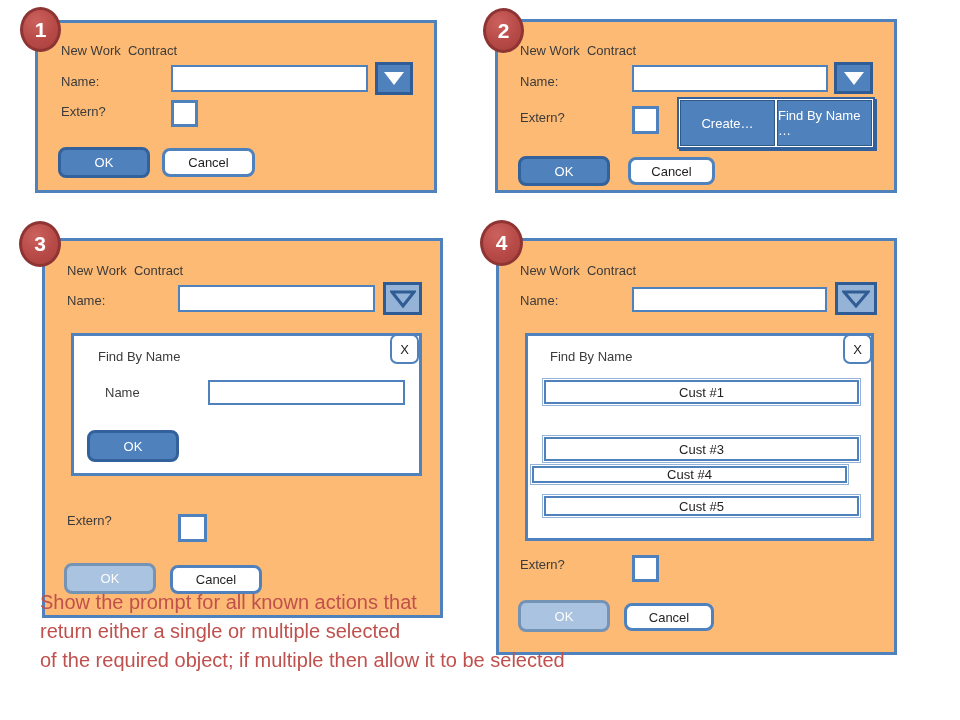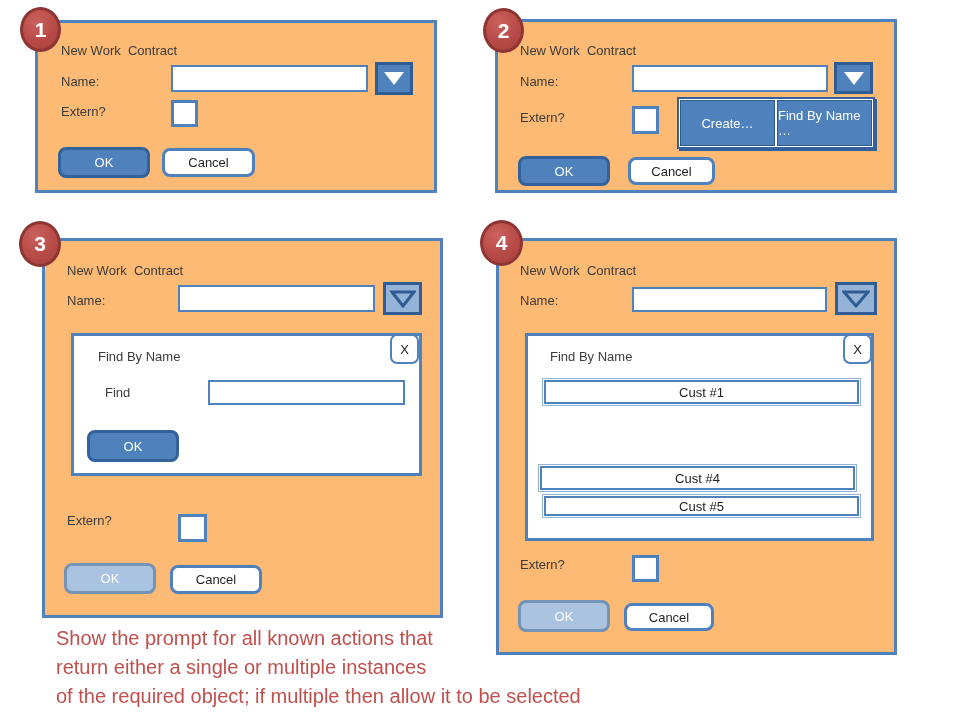--- a/index.html
+++ b/index.html
@@ -61,21 +61,21 @@
   }
   .menu-item {
     flex:1; margin:1px; background:#4F81BD; border:1px solid #2E5A88; color:#fff;
     font-size:13px; display:flex; align-items:center; justify-content:center; cursor:pointer;
   }
   .listbtn {
     position:absolute; box-sizing:border-box; background:#fff; border:2px solid #4F81BD;
     outline:1px solid #95B3D7; outline-offset:1px; font-size:13px; color:#222;
     display:flex; align-items:center; justify-content:center; cursor:pointer;
   }
-  .caption { position:absolute; left:40px; top:624px;margin-left:16px; }
+  .caption { position:absolute; left:40px; top:588px; }
   .caption-line {
     font-size:20px; line-height:29px; color:#C0504D; white-space:pre;
   }
 </style>
 </head>
 <body>
 
 <div id="canvas">
 
   <div class="badge" style="left:20px;top:7px;width:41px;height:45px;">1</div>
@@ -117,21 +117,21 @@
     <input class="tinput" type="text" style="left: 133px; top: 44px; width: 197px; height: 27px;" value="">
     <div class="dd dd-pressed" style="left:338px;top:41px;width:39px;height:33px;">
       <svg width="26" height="18" viewBox="0 0 26 18">
         <polygon points="2,2 24,2 13,16" fill="#95B3D7" stroke="#2f5c94" stroke-width="3"></polygon>
       </svg>
     </div>
 
     <div class="subdialog" style="left:26px;top:92px;width:351px;height:143px;">
       <div class="lbl" style="left:24px;top:13px;">Find By Name</div>
       <div class="xbtn" style="left:316px;top:-2px;width:29px;height:30px;">X</div>
-      <div class="lbl" style="left:31px;top:49px;">Find</div>
+      <div class="lbl" style="left:31px;top:49px;">Name</div>
       <input class="tinput" type="text" style="left: 134px; top: 44px; width: 197px; height: 25px;" value="">
       <button class="btn btn-ok" style="left:13px;top:94px;width:92px;height:32px;">OK</button>
     </div>
 
     <div class="lbl" style="left:22px;top:272px;">Extern?</div>
     <div class="checkbox" style="left:133px;top:273px;width:29px;height:28px;"></div>
     <button class="btn btn-ok disabled" style="left:19px;top:322px;width:92px;height:31px;">OK</button>
     <button class="btn btn-cancel" style="left:125px;top:324px;width:92px;height:29px;">Cancel</button>
   </div>
 
@@ -143,29 +143,30 @@
     <div class="dd dd-pressed" style="left:336px;top:41px;width:42px;height:33px;">
       <svg width="28" height="18" viewBox="0 0 28 18">
         <polygon points="2,2 26,2 14,16" fill="#95B3D7" stroke="#2f5c94" stroke-width="3"></polygon>
       </svg>
     </div>
 
     <div class="subdialog" style="left:26px;top:92px;width:349px;height:208px;">
       <div class="lbl" style="left:22px;top:13px;">Find By Name</div>
       <div class="xbtn" style="left:315px;top:-2px;width:29px;height:30px;">X</div>
       <div class="listbtn" style="left:16px;top:44px;width:315px;height:24px;text-align:right;">Cust #1</div>
-      <div class="listbtn" style="left:12px;top:130px;width:315px;height:24px;text-align:center;">Cust #4</div>
+      <div class="listbtn" style="left:16px;top:101px;width:315px;height:24px;">Cust #3</div>
+      <div class="listbtn" style="left:4px;top:130px;width:315px;height:17px;text-align:center;">Cust #4</div>
       <div class="listbtn" style="left:16px;top:160px;width:315px;height:20px;">Cust #5</div>
     </div>
 
     <div class="lbl" style="left:21px;top:316px;">Extern?</div>
     <div class="checkbox" style="left:133px;top:314px;width:27px;height:27px;"></div>
     <button class="btn btn-ok disabled" style="left:19px;top:359px;width:92px;height:32px;">OK</button>
     <button class="btn btn-cancel" style="left:125px;top:362px;width:90px;height:28px;">Cancel</button>
   </div>
 
   <div class="caption">
     <div class="caption-line">Show the prompt for all known actions that</div>
-    <div class="caption-line">return either a single or multiple instances</div>
+    <div class="caption-line">return either a single or multiple selected</div>
     <div class="caption-line">of the required object; if multiple then allow it to be selected</div>
   </div>
 
 </div>
 
 </body></html>

